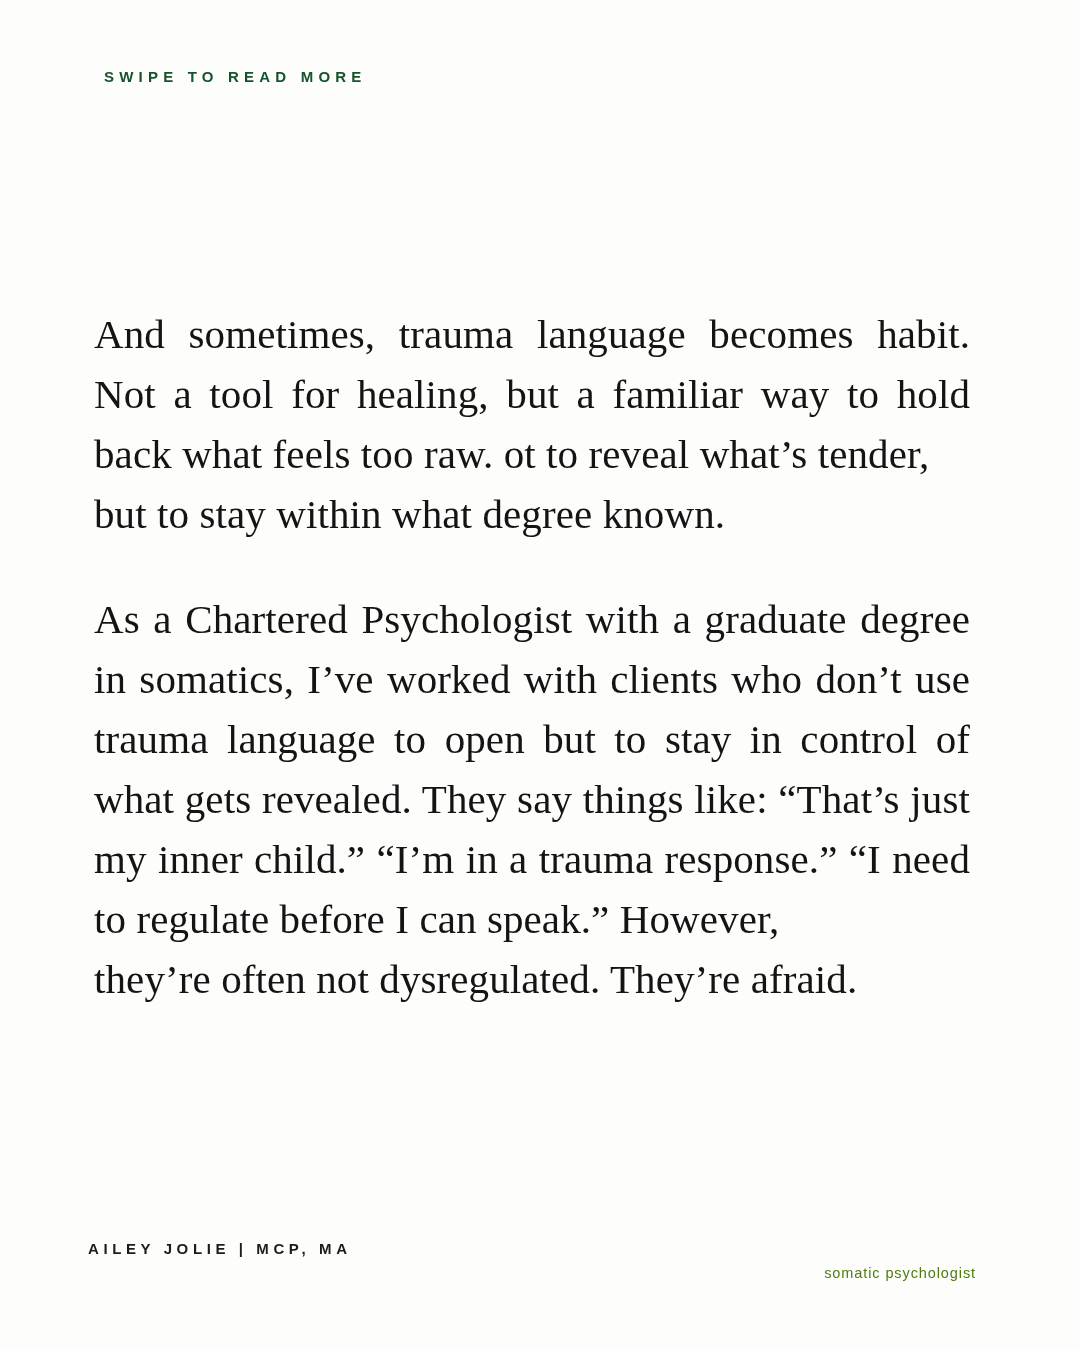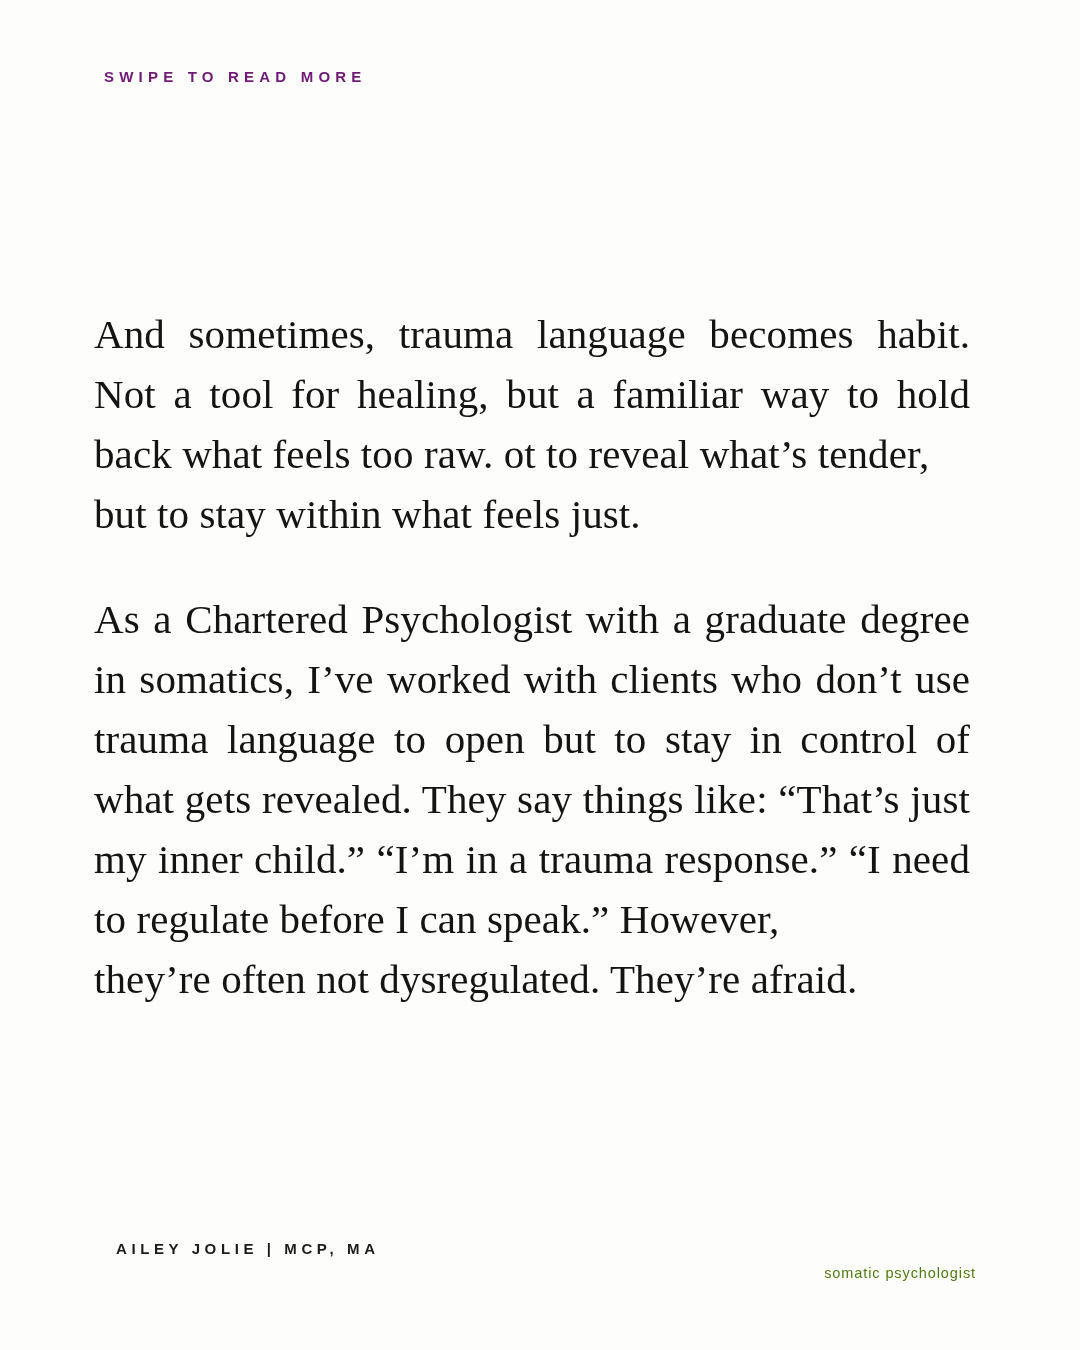--- a/index.html
+++ b/index.html
@@ -22,21 +22,21 @@
     box-sizing: border-box;
   }
   .kicker {
     position: absolute;
     top: 68px;
     left: 104px;
     font-family: "Liberation Sans", sans-serif;
     font-size: 15px;
     font-weight: 600;
     letter-spacing: 5.2px;
-    color: #701a75;
+    color: #14532d;
     text-transform: uppercase;
   }
   .body-block {
     position: absolute;
     top: 305px;
     left: 94px;
     width: 876px;
   }
   .para {
     font-family: "Liberation Serif", serif;
@@ -50,21 +50,21 @@
   }
   .para:last-child {
     margin-bottom: 8px;
   }
   .para .lastline {
     display: block;
     text-align: left;
   }
   .footer-name {
     position: absolute;
-    left: 116px;
+    left: 88px;
     top: 1240px;
     font-family: "Liberation Sans", sans-serif;
     font-size: 15px;
     font-weight: 600;
     letter-spacing: 4.6px;
     color: #1c1c1c;
     text-transform: uppercase;
   }
   .footer-role {
     position: absolute;
@@ -77,21 +77,21 @@
   }
 </style>
 </head>
 <body>
 
 <div class="page">
 
   <div class="kicker">SWIPE TO READ MORE</div>
 
   <div class="body-block">
-    <p class="para"><span>And sometimes, trauma language becomes habit. Not a tool for healing, but a familiar way to hold back what feels too raw. ot to reveal what’s tender,</span><span class="lastline">but to stay within what feels just.</span></p>
+    <p class="para"><span>And sometimes, trauma language becomes habit. Not a tool for healing, but a familiar way to hold back what feels too raw. ot to reveal what’s tender,</span><span class="lastline">but to stay within what degree known.</span></p>
     <p class="para"><span>As a Chartered Psychologist with a graduate degree in somatics, I’ve worked with clients who don’t use trauma language to open but to stay in control of what gets revealed. They say things like: “That’s just my inner child.” “I’m in a trauma response.” “I need to regulate before I can speak.” However,</span><span class="lastline">they’re often not dysregulated. They’re afraid.</span></p>
   </div>
 
   <div class="footer-name">AILEY JOLIE | MCP, MA</div>
 
   <div class="footer-role">somatic psychologist</div>
 
 </div>
 
 </body></html>

